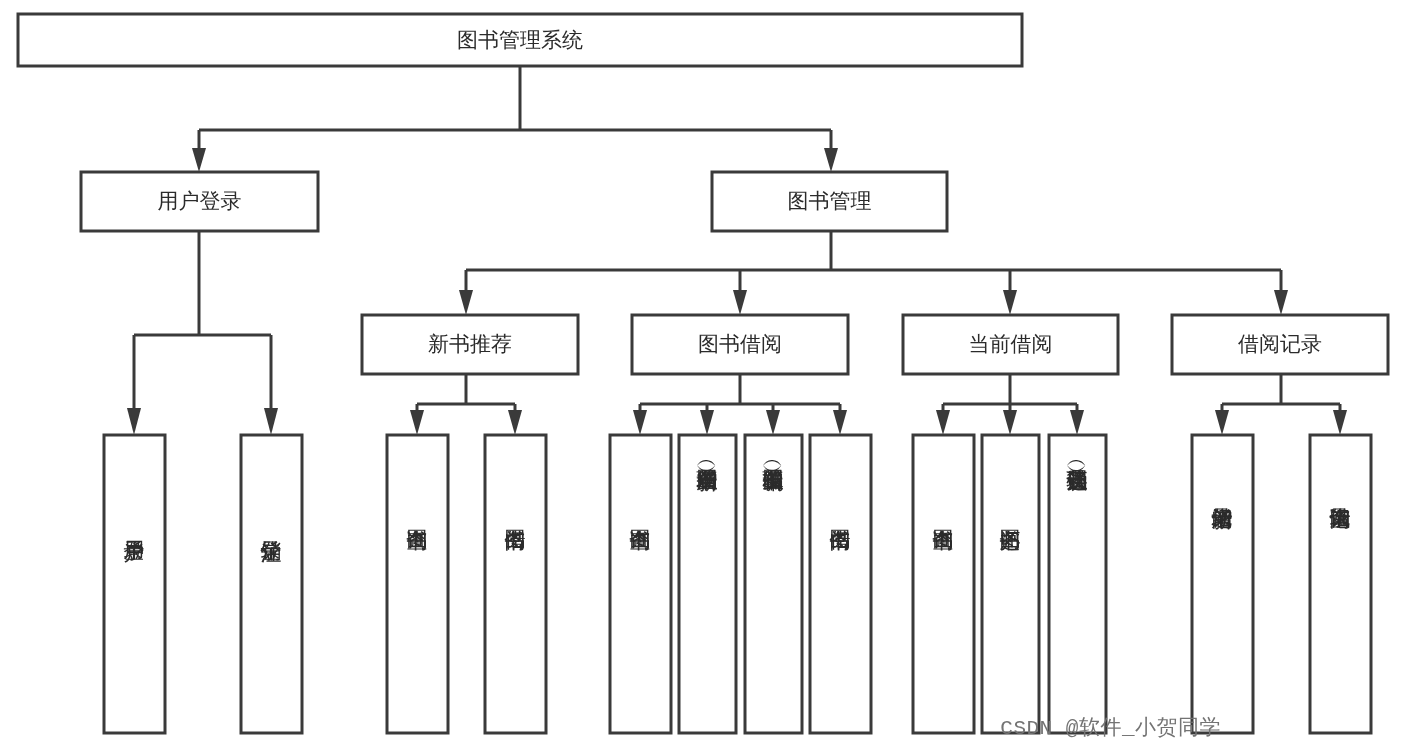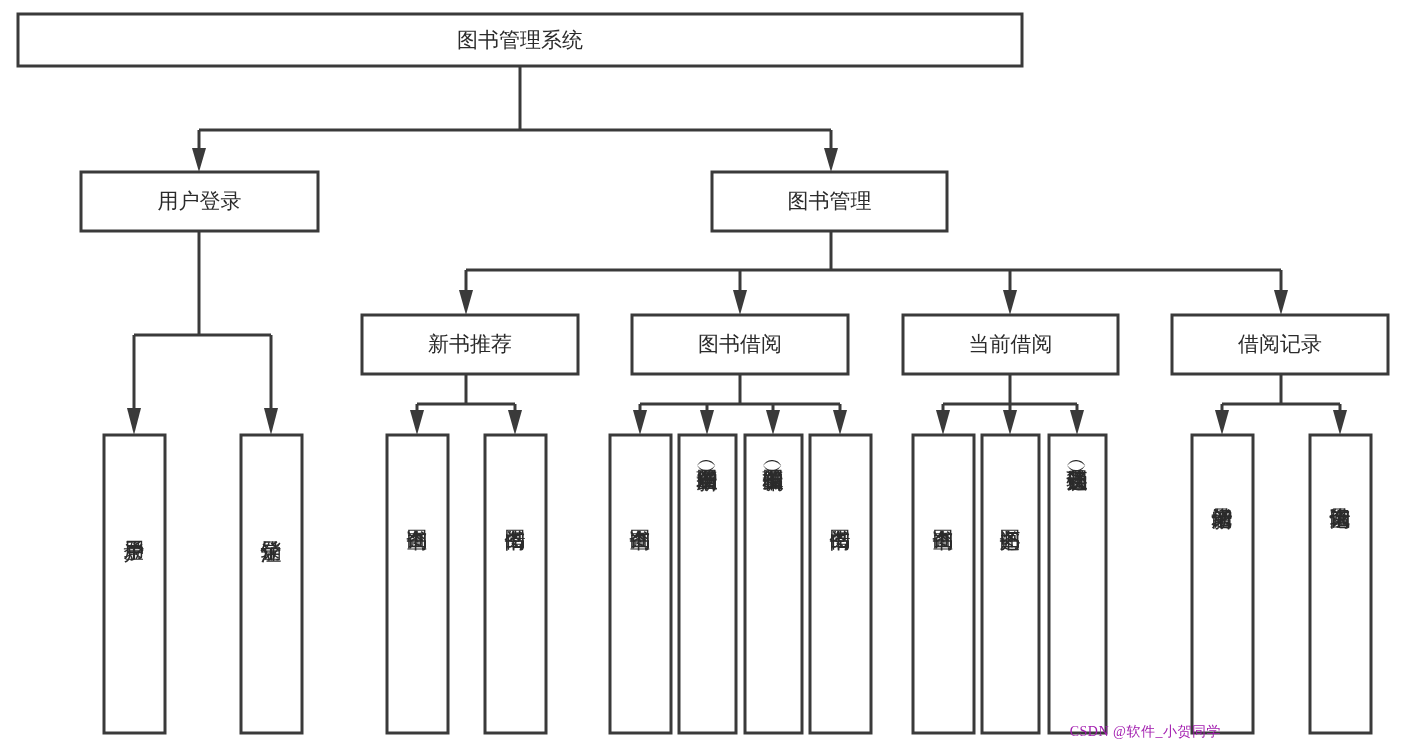--- a/index.html
+++ b/index.html
@@ -50,23 +50,23 @@
   .node-label-v {
     fill: #2b2b2b;
     font-family: "DejaVu Sans", "Liberation Sans", sans-serif;
     font-size: 21px;
     text-anchor: middle;
   }
   .watermark {
     position: absolute;
     right: 12px;
     bottom: 6px;
-    font-family: Liberation Serif, serif;
-    font-size: 14px;
-    color: #a21caf;
+    font-family: Liberation Mono, monospace;
+    font-size: 21px;
+    color: #737373;
     letter-spacing: 0.5px;
     white-space: nowrap;
     user-select: none;
   }
 </style>
 </head>
 <body>
 
 <div id="diagram-root">
 

